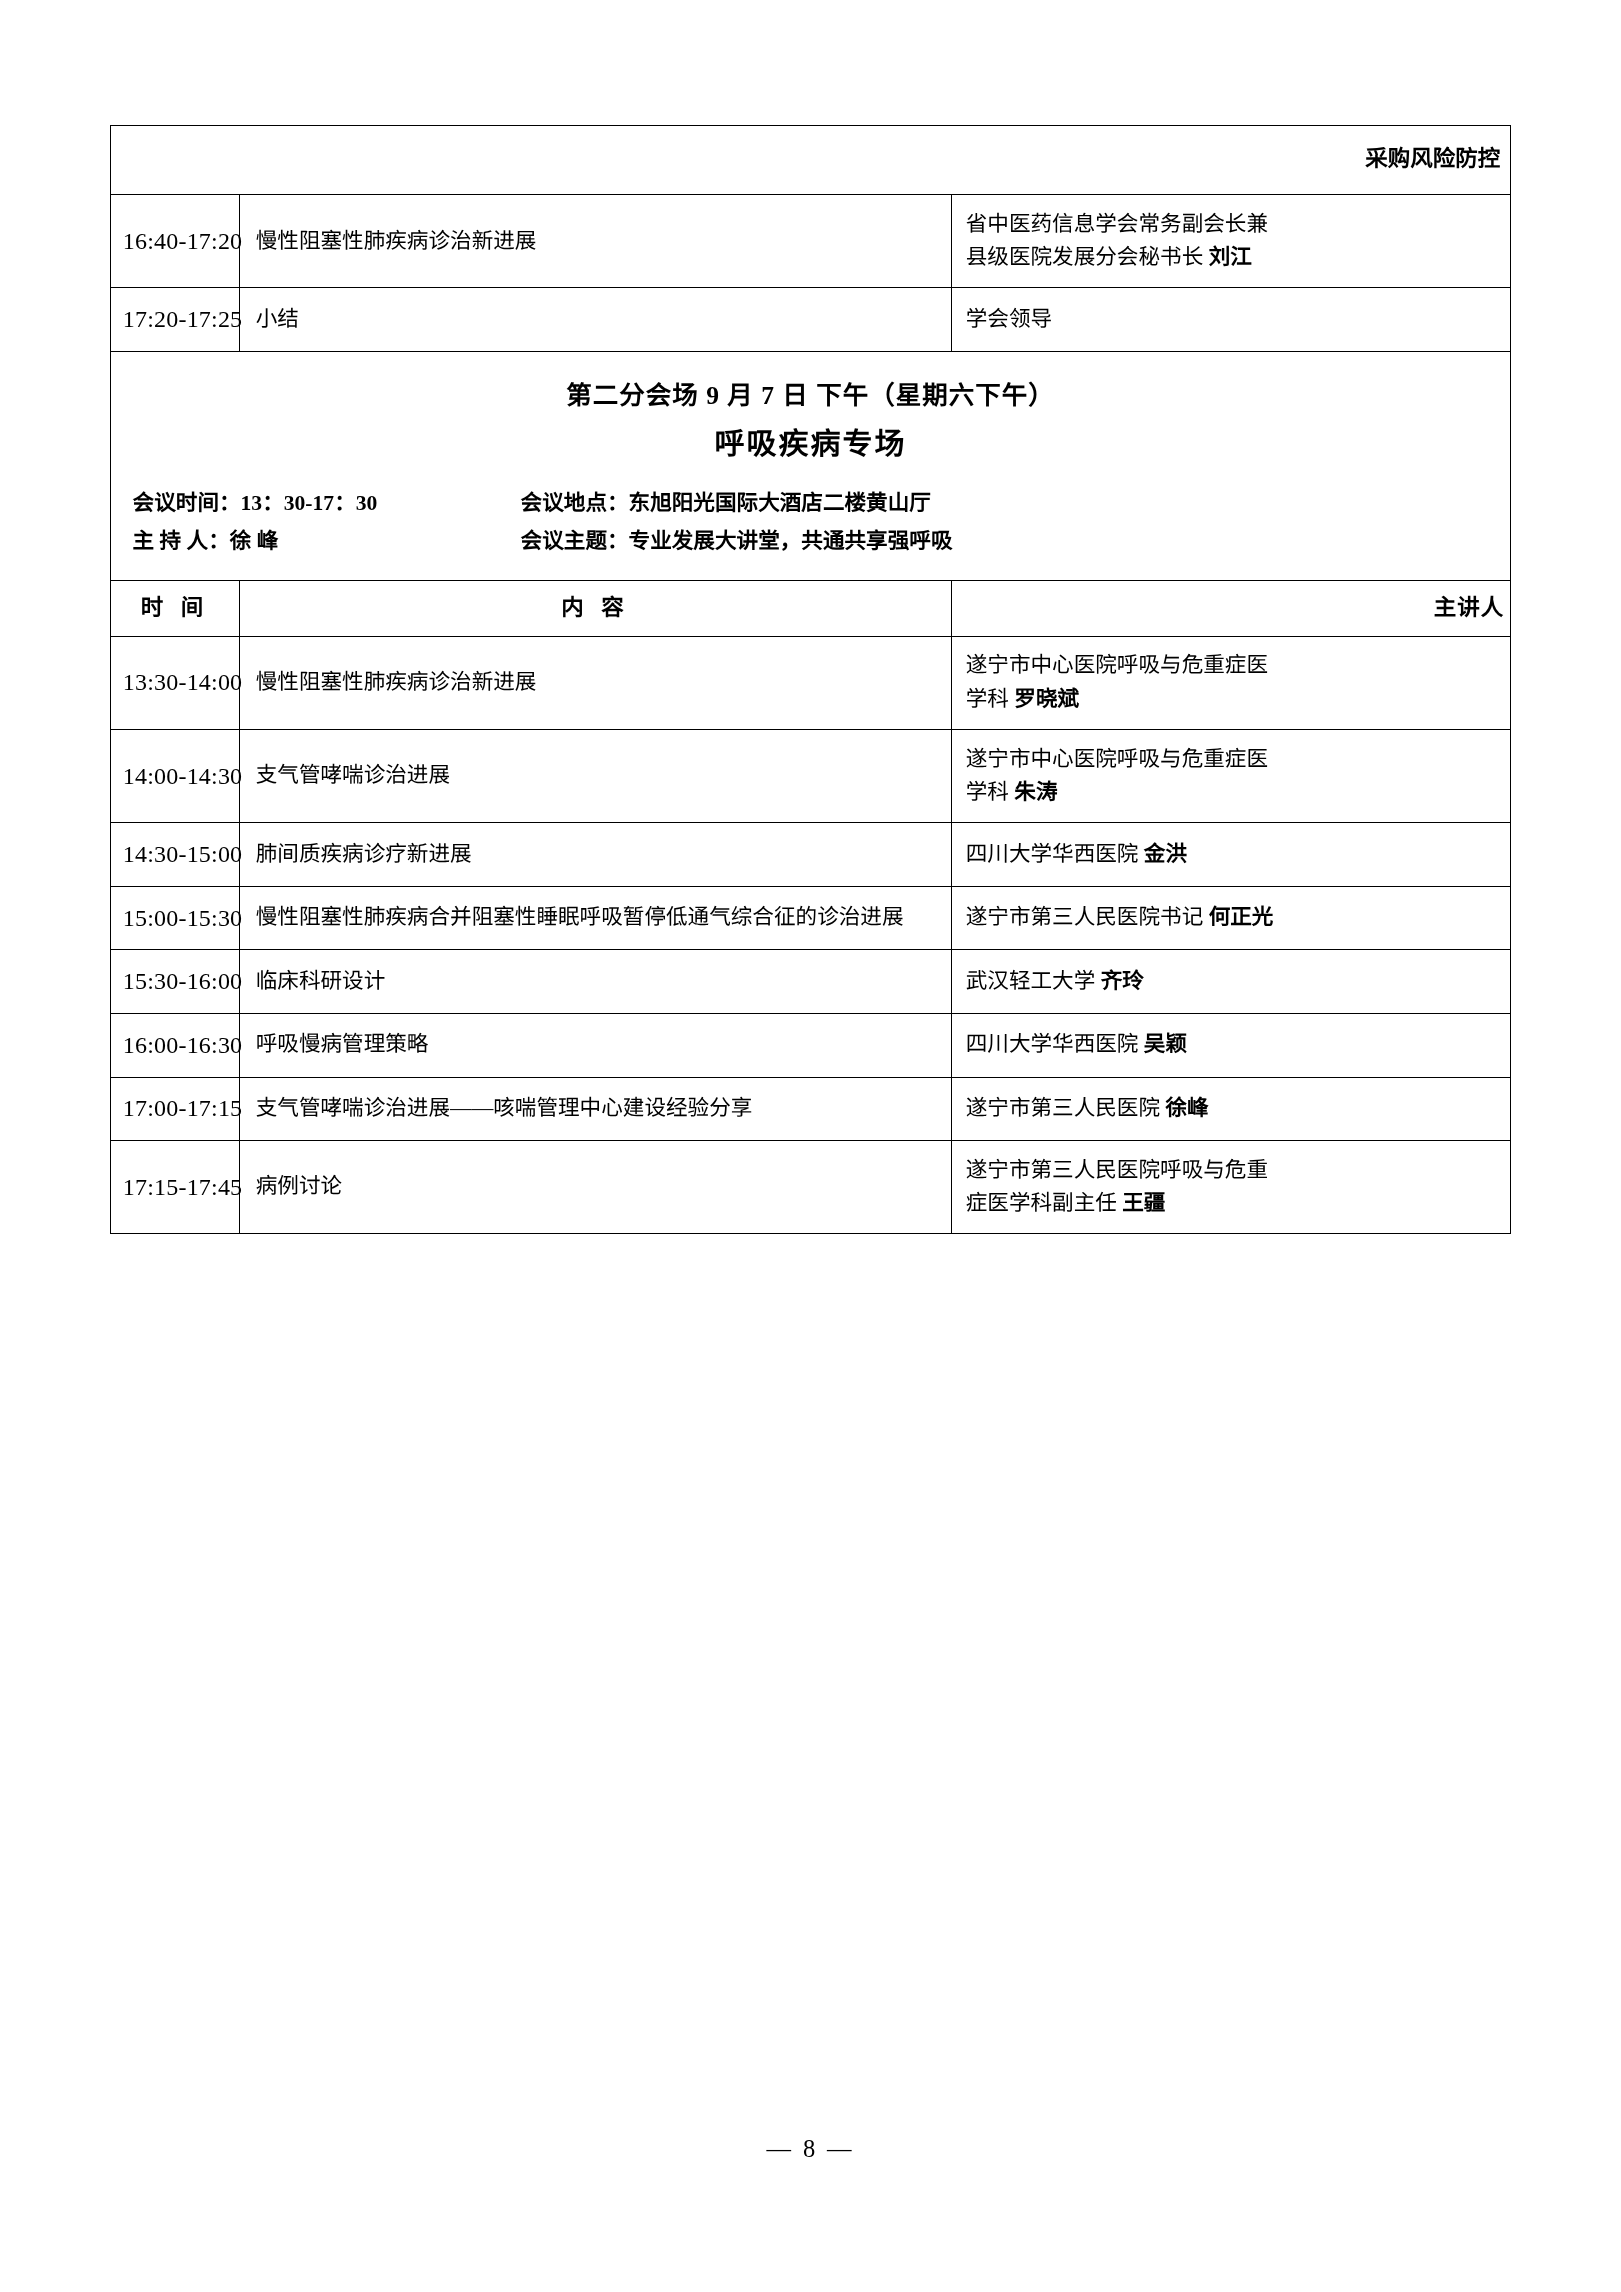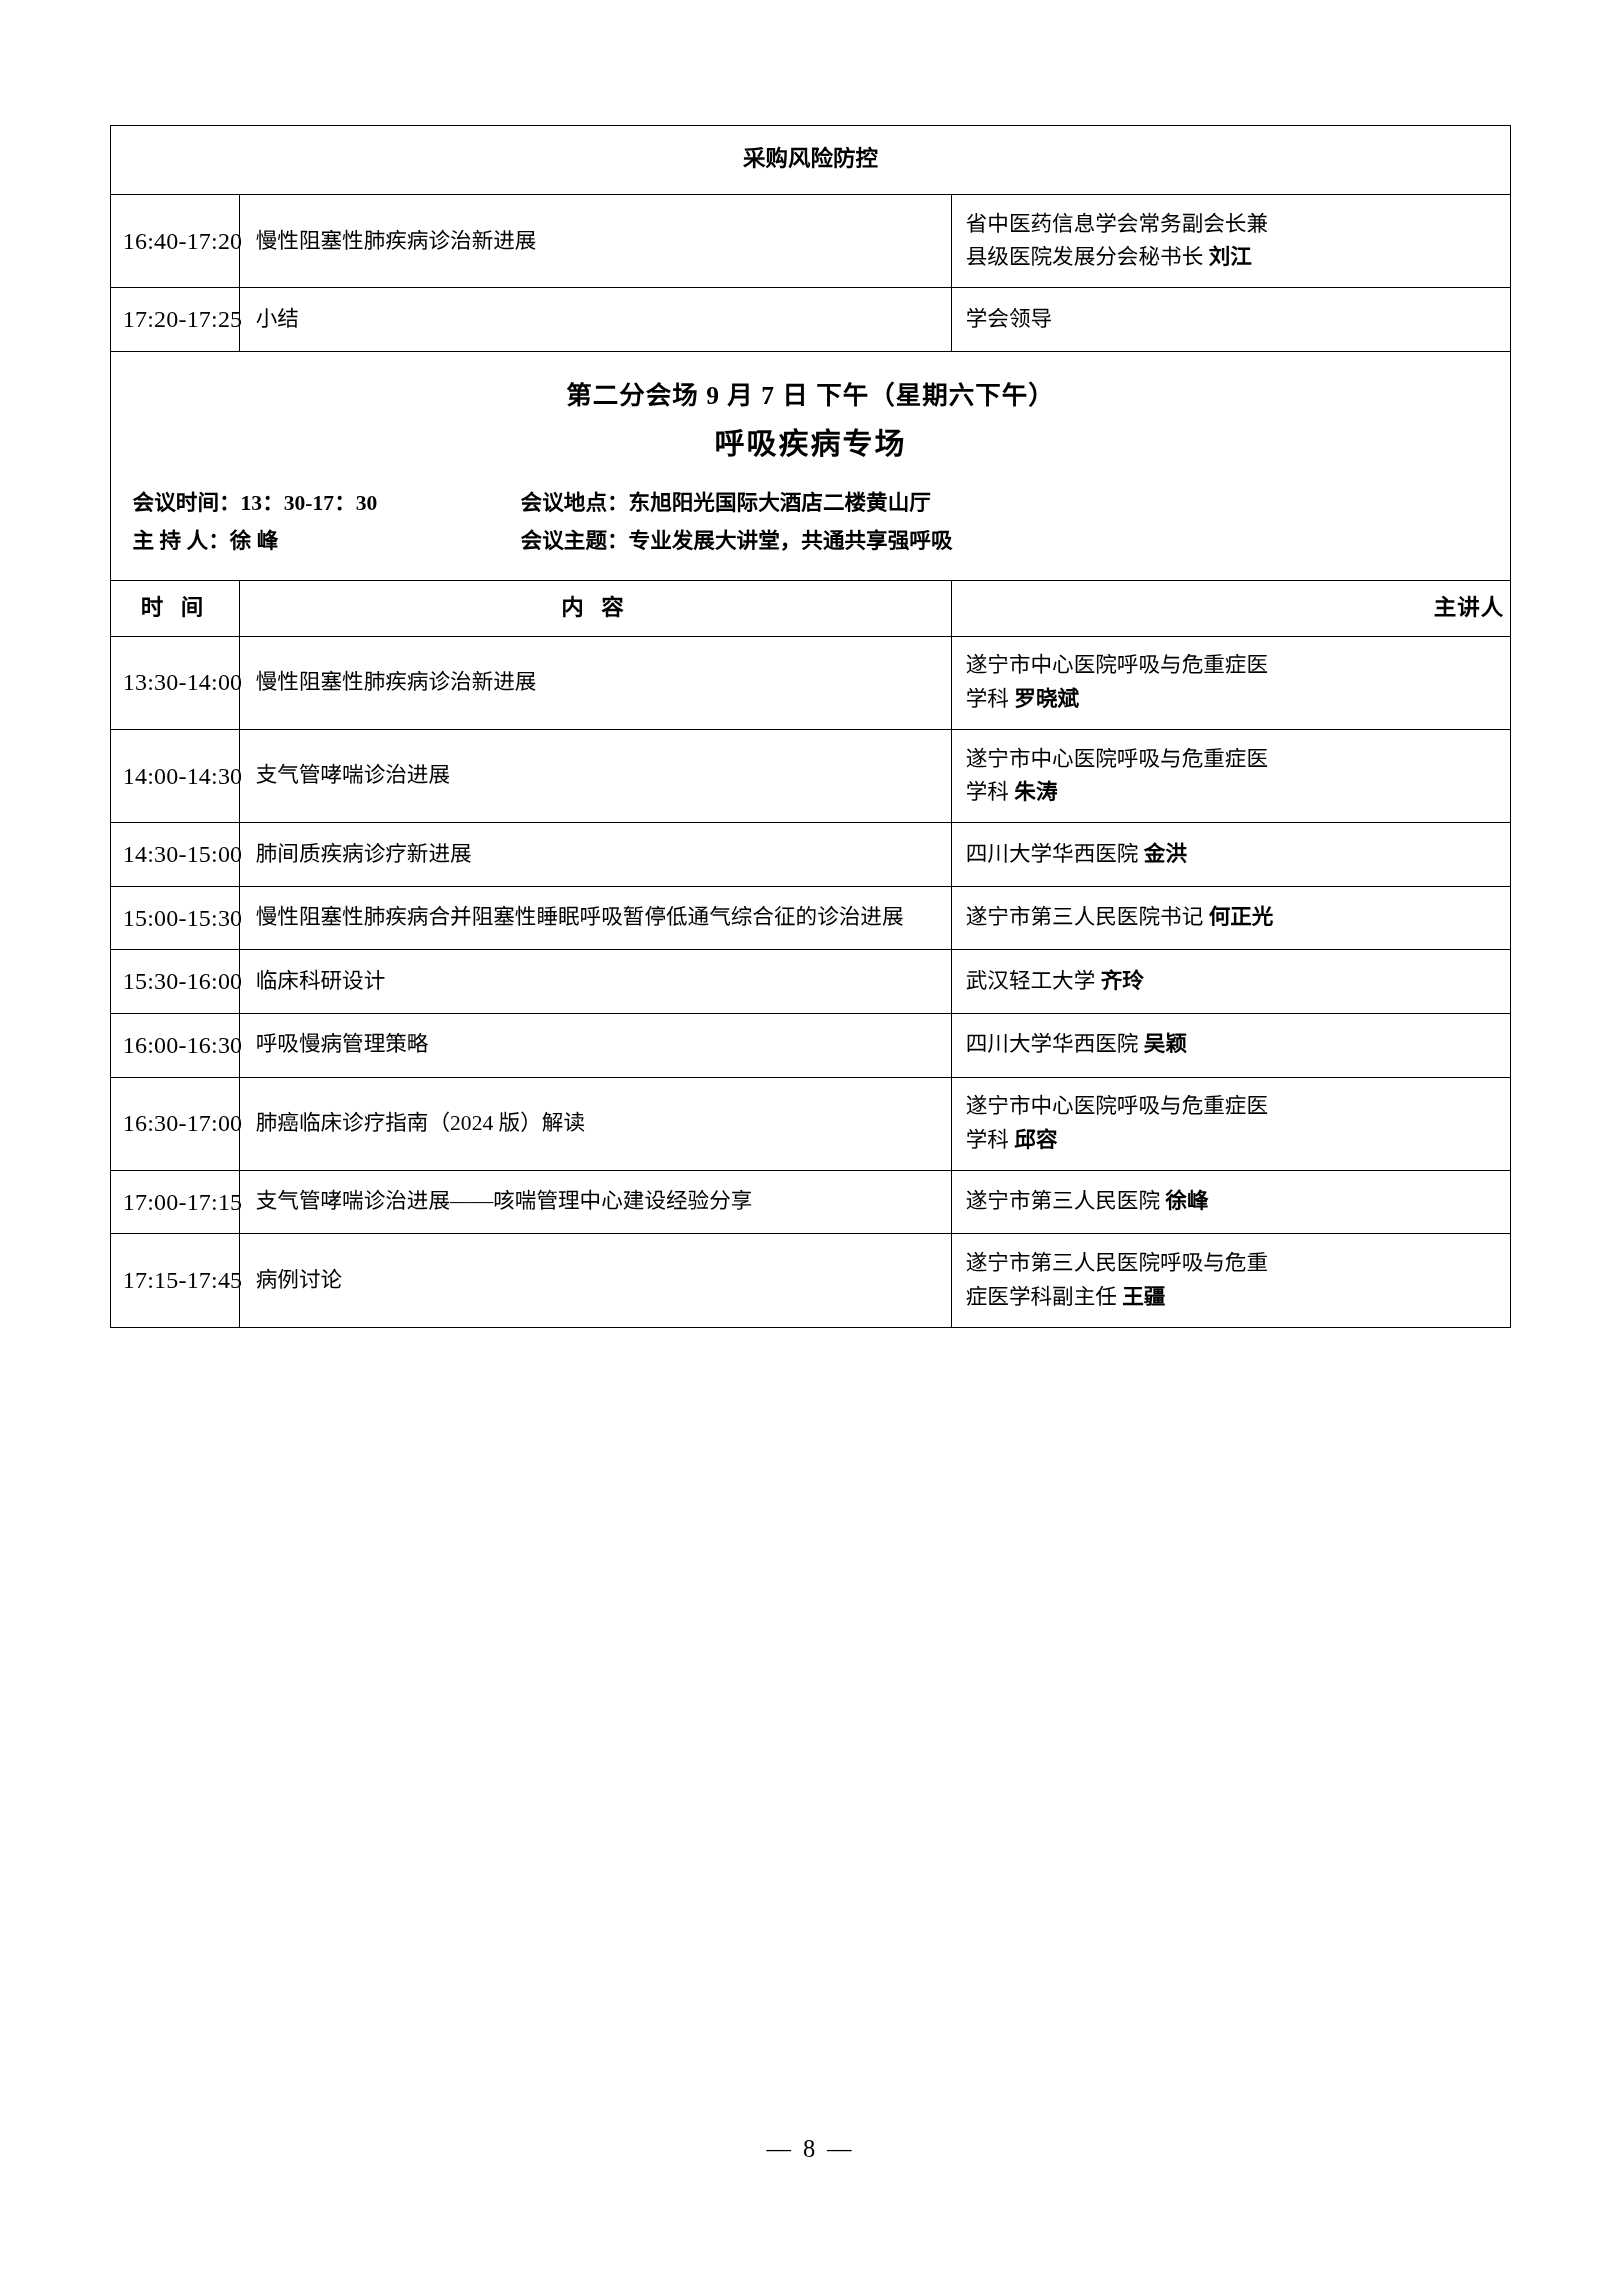--- a/index.html
+++ b/index.html
@@ -68,21 +68,21 @@
     padding-left: 15.7px;
     padding-right: 9.8px;
   }
   .cell.speaker {
     padding-left: 13.7px;
     padding-right: 9.8px;
   }
 
   
   .band {
-    text-align: center;
+    text-align: right;
     font-weight: bold;
     font-size: 22.5px;
     padding: 15.7px 9.8px 17.6px 9.8px;
   }
 
   
   .session-block {
     padding: 17.6px 9.8px 13.7px 9.8px;
   }
   .session-line1 {
@@ -320,37 +320,20 @@
             <div class="cell topic">呼吸慢病管理策略</div>
           </td>
           <td>
             <div class="cell speaker">
               <span>四川大学华西医院</span>
               <span class="speaker-name">吴颖</span>
             </div>
           </td>
         </tr>
 
-        <tr>
-          <td>
-            <div class="cell time">16:30-17:00</div>
-          </td>
-          <td>
-            <div class="cell topic">肺癌临床诊疗指南（2024 版）解读</div>
-          </td>
-          <td>
-            <div class="cell speaker">
-              <div>遂宁市中心医院呼吸与危重症医</div>
-              <div>
-                <span>学科</span>
-                <span class="speaker-name">邱容</span>
-              </div>
-            </div>
-          </td>
-        </tr>
 
         <tr>
           <td>
             <div class="cell time">17:00-17:15</div>
           </td>
           <td>
             <div class="cell topic">支气管哮喘诊治进展——咳喘管理中心建设经验分享</div>
           </td>
           <td>
             <div class="cell speaker">

